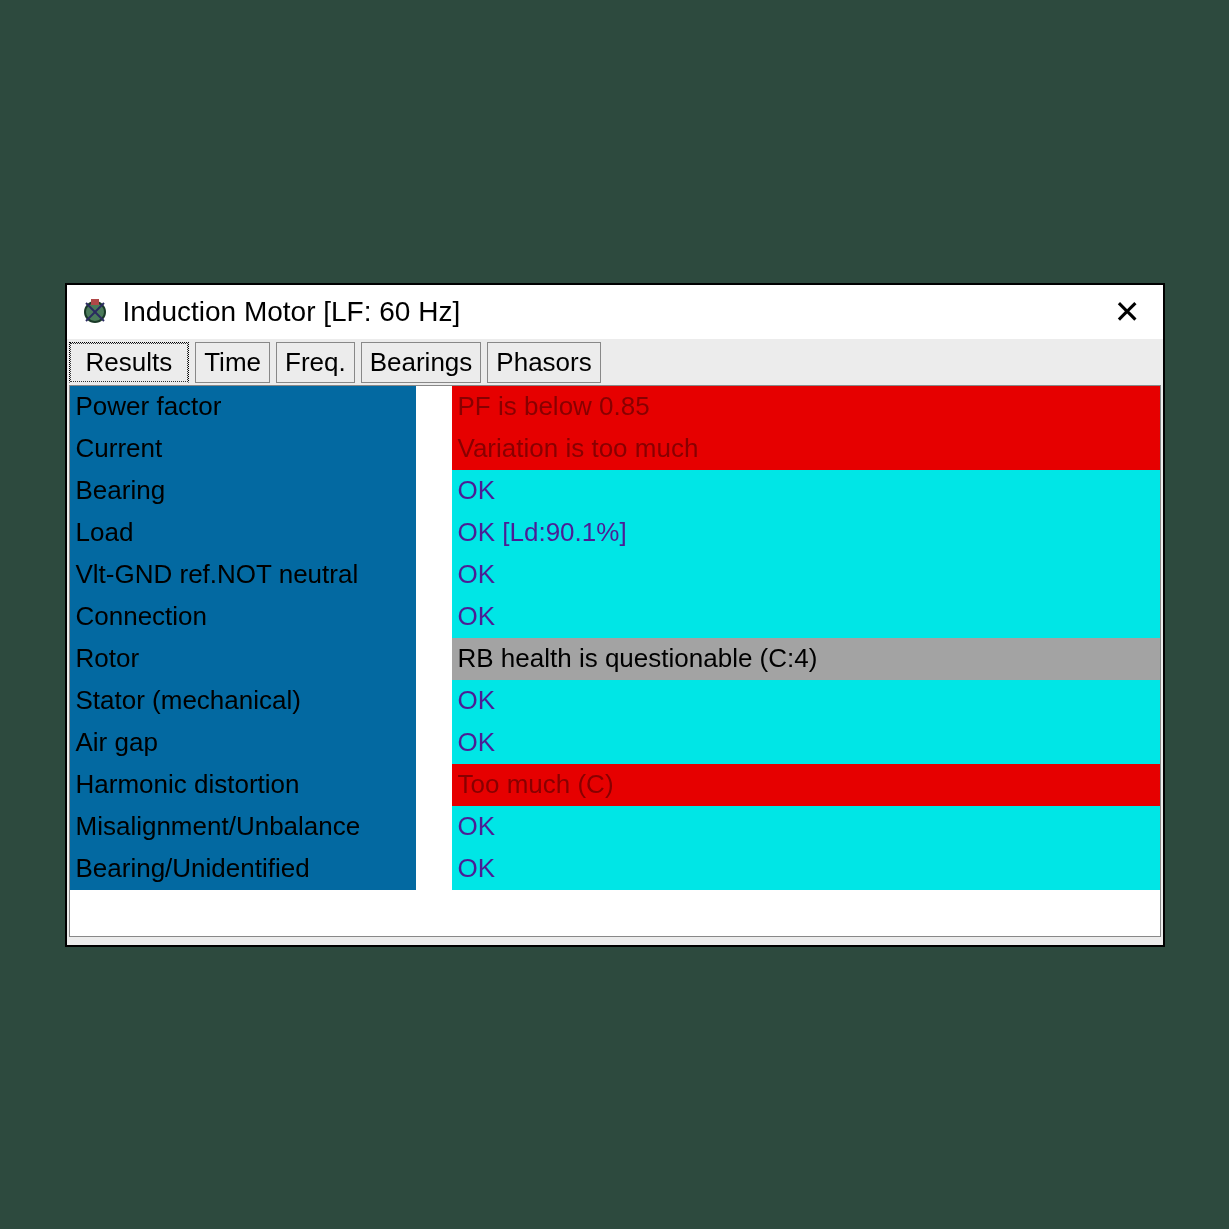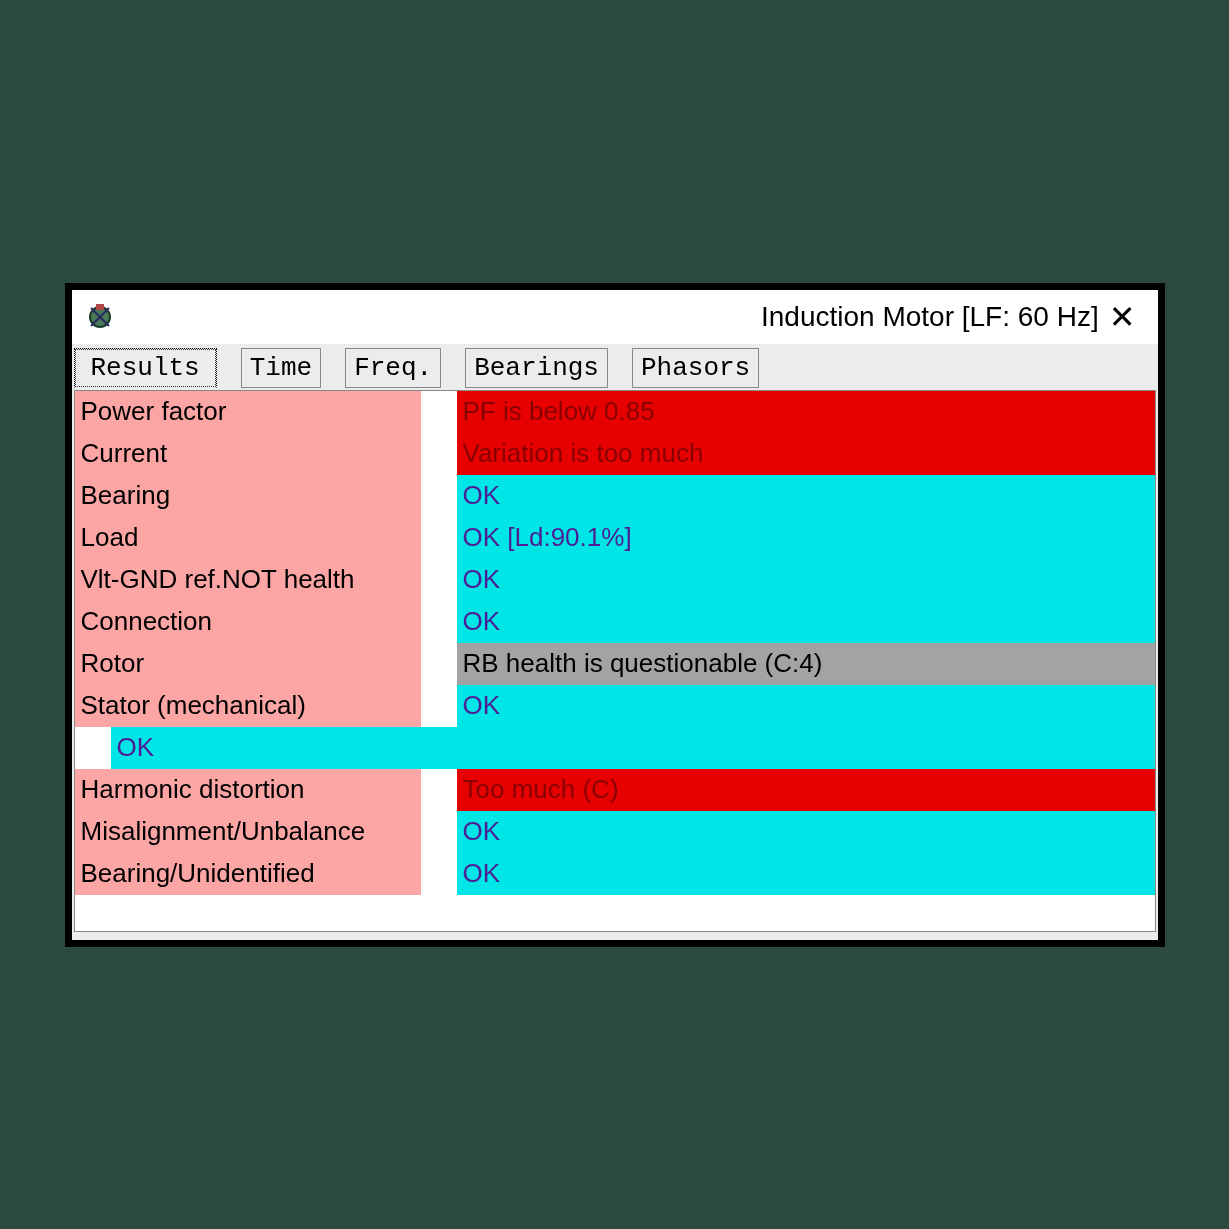--- a/index.html
+++ b/index.html
@@ -13,24 +13,23 @@
       display: flex;
       align-items: center;
       justify-content: center;
       min-height: 1229px;
       width: 1229px;
     }
     .window {
       background: #ffffff;
       width: 1100px;
       height: 664px;
-      border: 7px solid #000000;
+      border: 2px solid #000000;
       display: flex;
       flex-direction: column;
-      text-align: right;
     }
     .titlebar {
       display: flex;
       align-items: center;
       padding: 8px 12px;
       background: #ffffff;
       height: 54px;
     }
     .app-icon {
       width: 32px;
@@ -56,24 +55,23 @@
     .client-area {
       background: #ececec;
       flex: 1;
       padding: 4px 2px 8px 2px;
       display: flex;
       flex-direction: column;
     }
     .tabs {
       display: flex;
       align-items: flex-end;
-      gap: 24px;
+      gap: 6px;
       padding-left: 0;
       height: 40px;
-      font-family: Liberation Mono, monospace;
     }
     .tab {
       background: #ececec;
       border: 1px solid #888;
       border-bottom: 1px solid #888;
       padding: 4px 8px;
       font-size: 26px;
       color: #000;
       cursor: pointer;
       position: relative;
@@ -93,21 +91,21 @@
       margin-top: 2px;
       overflow: hidden;
     }
     .row {
       display: flex;
       align-items: stretch;
       height: 42px;
     }
     .cell-label {
       width: 346px;
-      background: #fca5a5;
+      background: #0369a1;
       font-size: 26px;
       color: #000;
       padding: 4px 6px;
       display: flex;
       align-items: center;
       white-space: nowrap;
     }
     .cell-status {
       flex: 1;
       font-size: 26px;
@@ -167,36 +165,37 @@
       </div>
       <div class="row">
         <div class="cell-label">Bearing</div>
         <div class="cell-status status-cyan">OK</div>
       </div>
       <div class="row">
         <div class="cell-label">Load</div>
         <div class="cell-status status-cyan">OK [Ld:90.1%]</div>
       </div>
       <div class="row">
-        <div class="cell-label">Vlt-GND ref.NOT health</div>
+        <div class="cell-label">Vlt-GND ref.NOT neutral</div>
         <div class="cell-status status-cyan">OK</div>
       </div>
       <div class="row">
         <div class="cell-label">Connection</div>
         <div class="cell-status status-cyan">OK</div>
       </div>
       <div class="row">
         <div class="cell-label">Rotor</div>
         <div class="cell-status status-yellow">RB health is questionable (C:4)</div>
       </div>
       <div class="row">
         <div class="cell-label">Stator (mechanical)</div>
         <div class="cell-status status-cyan">OK</div>
       </div>
       <div class="row">
+        <div class="cell-label">Air gap</div>
         <div class="cell-status status-cyan">OK</div>
       </div>
       <div class="row">
         <div class="cell-label">Harmonic distortion</div>
         <div class="cell-status status-red">Too much (C)</div>
       </div>
       <div class="row">
         <div class="cell-label">Misalignment/Unbalance</div>
         <div class="cell-status status-cyan">OK</div>
       </div>

